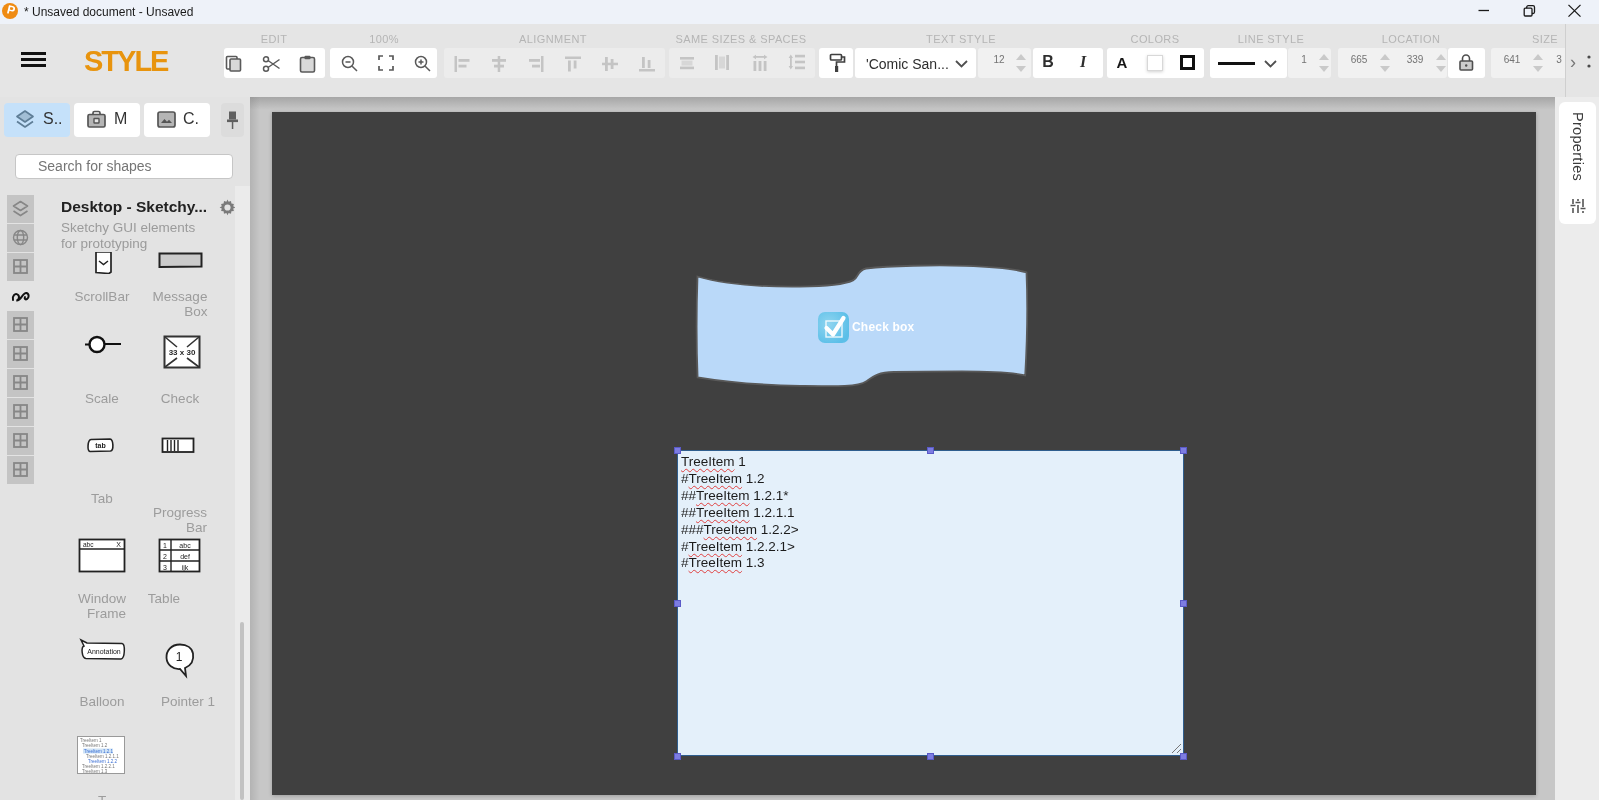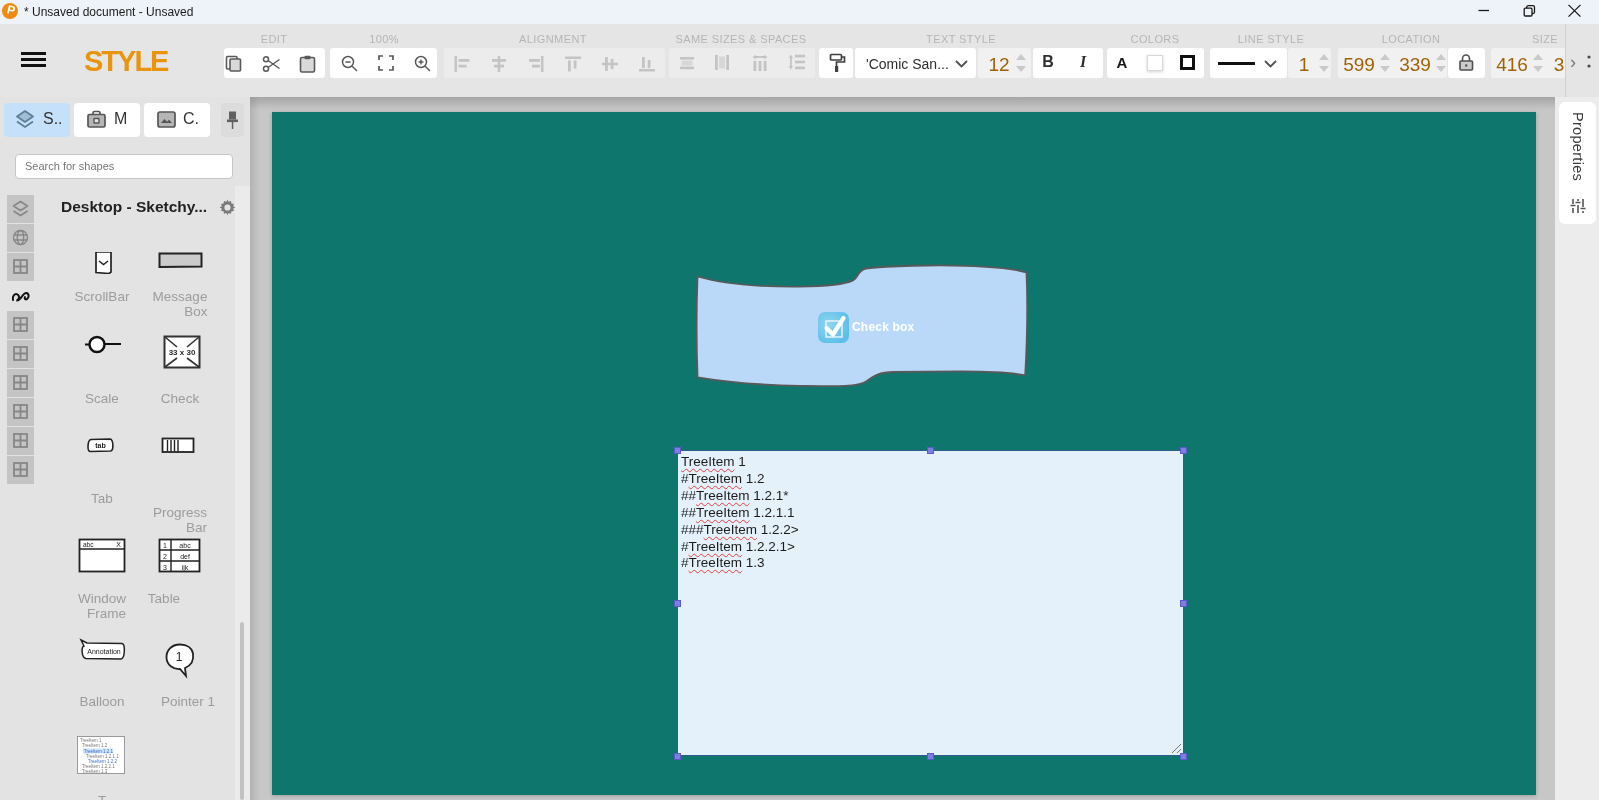--- a/index.html
+++ b/index.html
@@ -9,43 +9,43 @@
   #titlebar { position:absolute; left:0; top:0; width:1599px; height:24px; background:#eef2f9; }
   #title-ico { position:absolute; left:2px; top:3px; width:16px; height:16px; border-radius:50%; background:#ef8b13; }
   #title-ico span { position:absolute; left:4.5px; top:0px; color:#fff; font-size:12px; font-weight:bold; transform:rotate(14deg); }
   #title-txt { position:absolute; left:24px; top:5px; font-size:12px; color:#1a1a1a; }
   
   #toolbar { position:absolute; left:0; top:24px; width:1599px; height:73px; background:#e5e5e5; }
   .tlabel { position:absolute; top:9px; font-size:11px; color:#b5b5b5; letter-spacing:0.4px; white-space:nowrap; transform:translateX(-50%); }
   .wbox { position:absolute; top:24px; height:30px; background:#fff; border-radius:3px; }
   .gbox { position:absolute; top:24px; height:30px; background:#ececec; border-radius:3px; }
   .spinbox { position:absolute; top:24px; height:30px; background:#f1f1f1; border-radius:3px; }
-  .num { position:absolute; font-size:19px; color:#a16207; top:30px; transform:translateX(-50%); }
+  .num { position:absolute; font-size:10px; color:#737373; top:30px; transform:translateX(-50%); }
   .spin { position:absolute; width:10px; height:22px; top:28px; }
   .spin:before { content:""; position:absolute; left:0; top:2px; border-left:5px solid transparent; border-right:5px solid transparent; border-bottom:6px solid #c9c9c9; }
   .spin:after { content:""; position:absolute; left:0; bottom:2px; border-left:5px solid transparent; border-right:5px solid transparent; border-top:6px solid #c9c9c9; }
   #hamburger div { position:absolute; left:0; width:25px; height:3px; background:#111; }
   #pencil-logo { position:absolute; left:84px; top:21px; font-size:29px; font-weight:bold; color:#e8940e; letter-spacing:-2px; }
   .ticon { position:absolute; top:31px; }
   
   #sidebar { position:absolute; left:0; top:97px; width:250px; height:703px; background:#e3e3e3; }
   .tab { position:absolute; top:6px; height:34px; border-radius:4px; background:#fff; }
   .tab .tt { position:absolute; font-size:16px; color:#333; top:7px; }
-  #searchbox { position:absolute; left:15px; top:57px; width:218px; height:25px; background:#fff; border:1px solid #c6c6c6; border-radius:4px; font-size:11px; color:#757575; line-height:23px; padding-left:9px; }
+  #searchbox { position:absolute; left:15px; top:57px; width:218px; height:25px; background:#fff; border:1px solid #c6c6c6; border-radius:4px; font-size:14px; color:#757575; line-height:23px; padding-left:22px; }
   #colstrip { position:absolute; left:7px; top:98px; width:27px; }
   .colbtn { position:relative; width:27px; height:28px; background:#c4c4c4; margin-bottom:1px; }
   .colbtn.sel { background:#e3e3e3; }
   .shead { position:absolute; left:61px; top:101px; width:175px; }
   .sname { position:absolute; font-size:13.5px; color:#9c9c9c; text-align:right; transform:translateX(-50%); white-space:nowrap; }
   #panelscroll { position:absolute; left:240px; top:525px; width:4px; height:178px; background:#c2c2c2; border-radius:2px; }
   
   #canvas { position:absolute; left:250px; top:97px; width:1305px; height:703px; background:#c7c7c7; }
   #canvas:before { content:""; position:absolute; left:0; top:0; right:0; height:13px; background:linear-gradient(#a6a6a6,rgba(199,199,199,0)); }
   #canvas:after { content:""; position:absolute; left:0; top:0; bottom:0; width:10px; background:linear-gradient(90deg,rgba(120,120,120,0.25),rgba(199,199,199,0)); }
-  #page { position:absolute; left:22px; top:15px; width:1264px; height:683px; background:#0f766e; box-shadow:0 1px 4px rgba(0,0,0,0.22); }
+  #page { position:absolute; left:22px; top:15px; width:1264px; height:683px; background:#404040; box-shadow:0 1px 4px rgba(0,0,0,0.22); }
   
   #rightstrip { position:absolute; left:1555px; top:97px; width:44px; height:703px; background:#ececec; }
   #proptab { position:absolute; left:4px; top:5px; width:37px; height:122px; background:#fff; border-radius:6px; }
   #proptxt { position:absolute; left:11px; top:10px; writing-mode:vertical-rl; font-size:14.5px; color:#3c3c3c; letter-spacing:0.3px; }
   
   #treebox { position:absolute; left:405px; top:338px; width:507px; height:306px; background:#e4f0fa; border:1.5px solid #2f5e8e; }
   #treetext { position:absolute; left:3px; top:3px; font-size:13.5px; line-height:16.9px; color:#1c1c1c; white-space:pre; }
   .hd { position:absolute; width:7px; height:7px; background:#7d7de2; border:1px solid #5a5ac8; z-index:3; }
   .uw { }
   .uw span { text-decoration:underline wavy #e04040; text-decoration-thickness:0.9px; text-underline-offset:2px; }
@@ -204,25 +204,25 @@
     <svg class="ticon" style="left:1458px;top:29px" width="17" height="19" fill="none" stroke="#4f4f4f" stroke-width="1.6">
       <path d="M4.5 8 V5.5 a3.5 3.5 0 0 1 7 0 V8"></path>
       <rect x="2" y="8" width="12.5" height="9" rx="1" fill="#ccc"></rect>
       <circle cx="8.2" cy="12.5" r="1.2" fill="#4f4f4f" stroke="none"></circle>
     </svg>
 
     <div class="num" style="left:999px">12</div>
       <div class="spin" style="left:1016px"></div>
     <div class="num" style="left:1304px">1</div>
       <div class="spin" style="left:1319px"></div>
-    <div class="num" style="left:1359px">599</div>
+    <div class="num" style="left:1359px">665</div>
       <div class="spin" style="left:1380px"></div>
     <div class="num" style="left:1415px">339</div>
       <div class="spin" style="left:1436px"></div>
-    <div class="num" style="left:1512px">416</div>
+    <div class="num" style="left:1512px">641</div>
       <div class="spin" style="left:1533px"></div>
     <div class="num" style="left:1559px">3</div>
     <div style="position:absolute;left:1565px;top:0;width:1px;height:73px;background:#cfcfcf"></div>
     <div style="position:absolute;left:1570px;top:28px;font-size:18px;color:#777">›</div>
     <svg style="position:absolute;left:1586px;top:30px" width="6" height="16">
         <circle cx="3" cy="3" r="1.6" fill="#4a4a4a"></circle>
         <circle cx="3" cy="12" r="1.6" fill="#4a4a4a"></circle>
       </svg>
   </div>
 
@@ -318,20 +318,21 @@
             <path d="M7.5 1 v13 M1 7.5 h13"></path>
       </svg>
         </div>
     </div>
     <div class="shead">
       <svg style="position:absolute;left:158px;top:1px" width="17" height="17" viewBox="0 0 17 17" fill="#7a7a7a">
         <path d="M8.5 0.5 l1.1 2.2 2.4 -0.7 0.4 2.5 2.5 0.4 -0.7 2.4 2.2 1.1 -2.2 1.1 0.7 2.4 -2.5 0.4 -0.4 2.5 -2.4 -0.7 -1.1 2.2 -1.1 -2.2 -2.4 0.7 -0.4 -2.5 -2.5 -0.4 0.7 -2.4 -2.2 -1.1 2.2 -1.1 -0.7 -2.4 2.5 -0.4 0.4 -2.5 2.4 0.7 z"></path>
         <circle cx="8.5" cy="8.5" r="3.1" fill="#e3e3e3"></circle>
       </svg>
       <div style="font-size:15.5px; font-weight:bold; color:#222; white-space:nowrap">Desktop - Sketchy...</div>
+      <div style="font-size:13.5px; color:#9b9b9b; margin-top:4px; line-height:15.5px">Sketchy GUI elements<br>for prototyping</div>
     </div>
     <div id="shapeicons">
 
       <svg style="position:absolute;left:94px;top:155px" width="19" height="22" viewBox="0 0 19 22">
         <path d="M2 0 h15 v20 l-2 1.5 -13 -1 z" fill="#fff" stroke="#222" stroke-width="1.7"></path>
         <path d="M5 9 l4.5 3.5 L14 9" fill="none" stroke="#222" stroke-width="1.5"></path>
       </svg>
 
       <svg style="position:absolute;left:158px;top:155px" width="45" height="17" viewBox="0 0 45 17">
         <path d="M1.5 1.5 h42 v13 l-42 0.5 z" fill="#cbcbcb" stroke="#222" stroke-width="2"></path>

